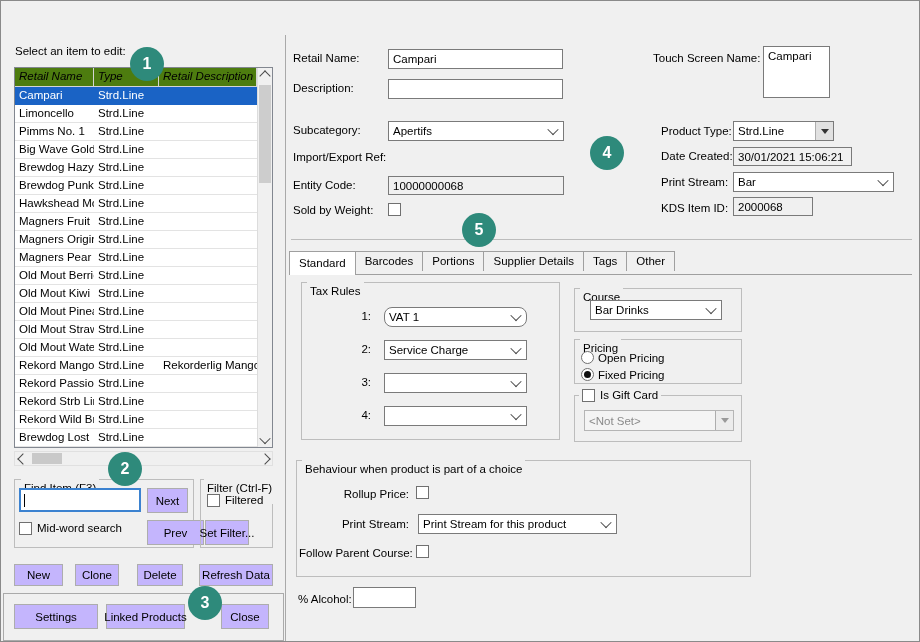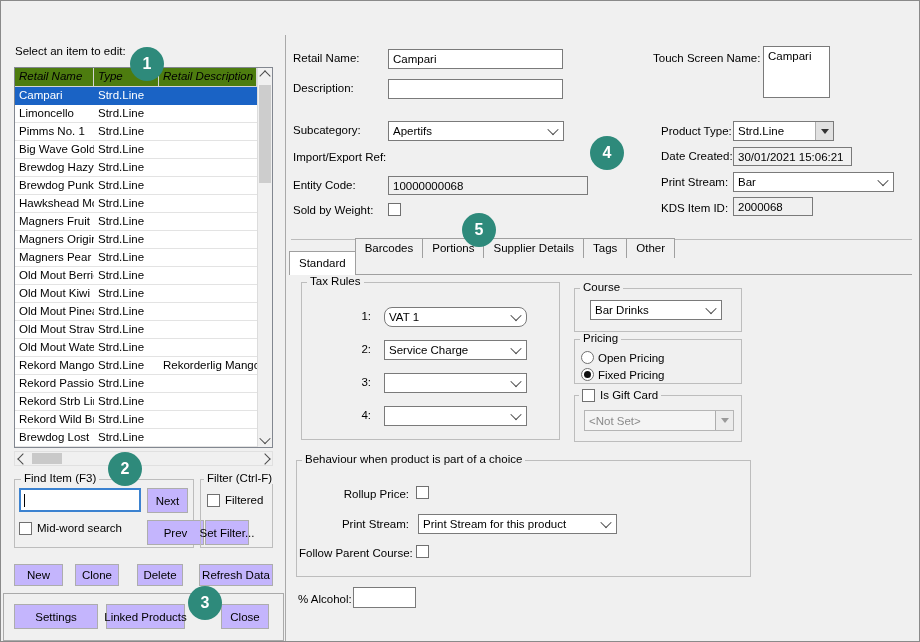--- a/index.html
+++ b/index.html
@@ -18,21 +18,21 @@
   .g-close::before,.g-close::after{content:'';position:absolute;left:-1px;top:5px;width:14px;height:1.2px;background:#222;}
   .g-close::before{transform:rotate(45deg);}.g-close::after{transform:rotate(-45deg);}
   
   .lbl{position:absolute;white-space:nowrap;}
   .input{position:absolute;background:#fff;border:1px solid #7a7a7a;display:flex;align-items:center;
          padding:0 4px;box-sizing:border-box;white-space:nowrap;overflow:hidden;}
   .ro{background:#f0f0f0;}
   .btn{position:absolute;background:#c4b5fd;border:1px solid #adadad;display:flex;align-items:center;
        justify-content:center;box-sizing:border-box;white-space:nowrap;}
   .grp{position:absolute;border:1px solid #bdbdbd;box-sizing:border-box;}
-  .grp-title{position:absolute;background:#f0f0f0;padding:0 3px;white-space:nowrap;}
+  .grp-title{position:absolute;background:#f0f0f0;padding:10px 3px;white-space:nowrap;}
   .cb{position:absolute;width:13px;height:13px;background:#fff;border:1px solid #707070;box-sizing:border-box;}
   .radio{position:absolute;width:13px;height:13px;background:#fff;border:1px solid #707070;border-radius:50%;box-sizing:border-box;}
   .radio.checked::after{content:'';position:absolute;left:2px;top:2px;width:7px;height:7px;background:#111;border-radius:50%;}
   .combo{position:absolute;background:#fff;border:1px solid #7a7a7a;display:flex;align-items:center;
          justify-content:space-between;padding:0 6px 0 4px;box-sizing:border-box;white-space:nowrap;overflow:hidden;}
   .chev{width:7px;height:7px;border-right:1.4px solid #4a4a4a;border-bottom:1.4px solid #4a4a4a;flex:none;}
   .chev.down{transform:rotate(45deg) translate(-1px,-1px);}
   .chev.up{transform:rotate(-135deg);}
   .chev.left{transform:rotate(135deg);}
   .chev.right{transform:rotate(-45deg);}
@@ -60,21 +60,21 @@
   .vthumb{position:absolute;left:1px;top:17px;width:12px;height:98px;background:#cdcdcd;}
   .hscroll{position:absolute;left:13px;top:450px;width:259px;height:15px;background:#f0f0f0;border:1px solid #e0e0e0;box-sizing:border-box;}
   .hbtn{position:absolute;top:0;width:15px;height:13px;display:flex;align-items:center;justify-content:center;}
   .hthumb{position:absolute;left:17px;top:1px;width:30px;height:11px;background:#c9c9c9;}
   
   .focused{border:2px solid #3b82d0;padding:0 3px;}
   .caret{width:1px;height:13px;background:#000;}
   
   .tabs{position:absolute;left:288px;top:250px;height:24px;display:flex;align-items:flex-end;z-index:2;}
   .tab{height:20px;line-height:19px;padding:0 9px;background:#f0f0f0;border:1px solid #9f9f9f;border-bottom:none;
-       margin-right:-1px;margin-bottom:17px;box-sizing:border-box;white-space:nowrap;}
+       margin-right:-1px;margin-bottom:4px;box-sizing:border-box;white-space:nowrap;}
   .tab.active{height:24px;line-height:23px;background:#fff;margin-bottom:0;position:relative;z-index:3;}
   .tabline{position:absolute;left:288px;top:273px;width:623px;height:1px;background:#9f9f9f;z-index:1;}
   .sep-h{position:absolute;background:#bcbcbc;height:1px;}
   .sep-v{position:absolute;background:#a9a9a9;width:1px;}
 </style>
 </head>
 <body>
 
 <div class="window">
 
@@ -261,21 +261,21 @@
         <span class="tri"></span>
       </span>
     </div>
 
   <span class="lbl" style="left:292px;top:150px;">Import/Export Ref:</span>
 
   <span class="lbl" style="left:660px;top:149px;">Date Created:</span>
   <div class="input ro" style="left:732px;top:146px;width:119px;height:19px;">30/01/2021 15:06:21</div>
 
   <span class="lbl" style="left:292px;top:178px;">Entity Code:</span>
-  <div class="input ro" style="left:387px;top:175px;width:200px;height:19px;">10000000068</div>
+  <div class="input ro" style="left:387px;top:175px;width:176px;height:19px;">10000000068</div>
 
   <span class="lbl" style="left:660px;top:175px;">Print Stream:</span>
   <div class="combo" style="left:732px;top:171px;width:161px;height:20px;">
       <span>Bar</span>
       <span class="chev down"></span>
     </div>
 
   <span class="lbl" style="left:292px;top:203px;">Sold by Weight:</span>
   <span class="cb" style="left:387px;top:202px;"></span>
 

